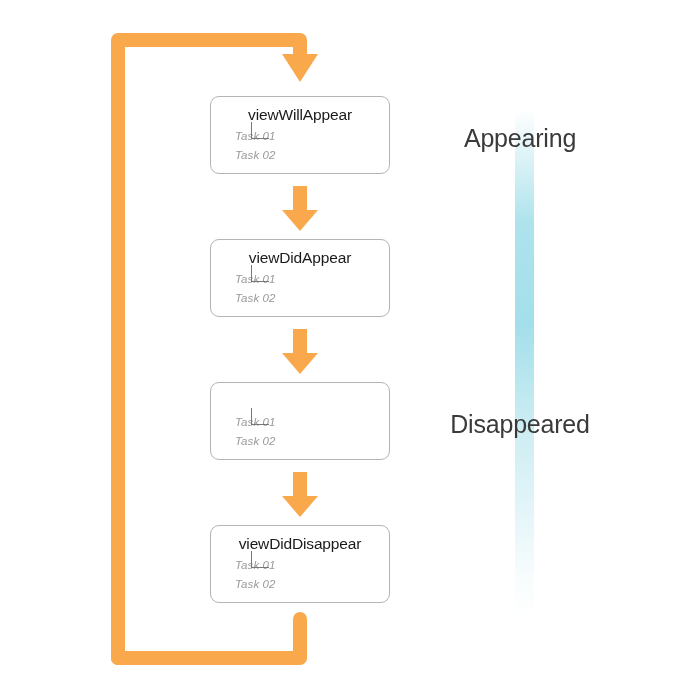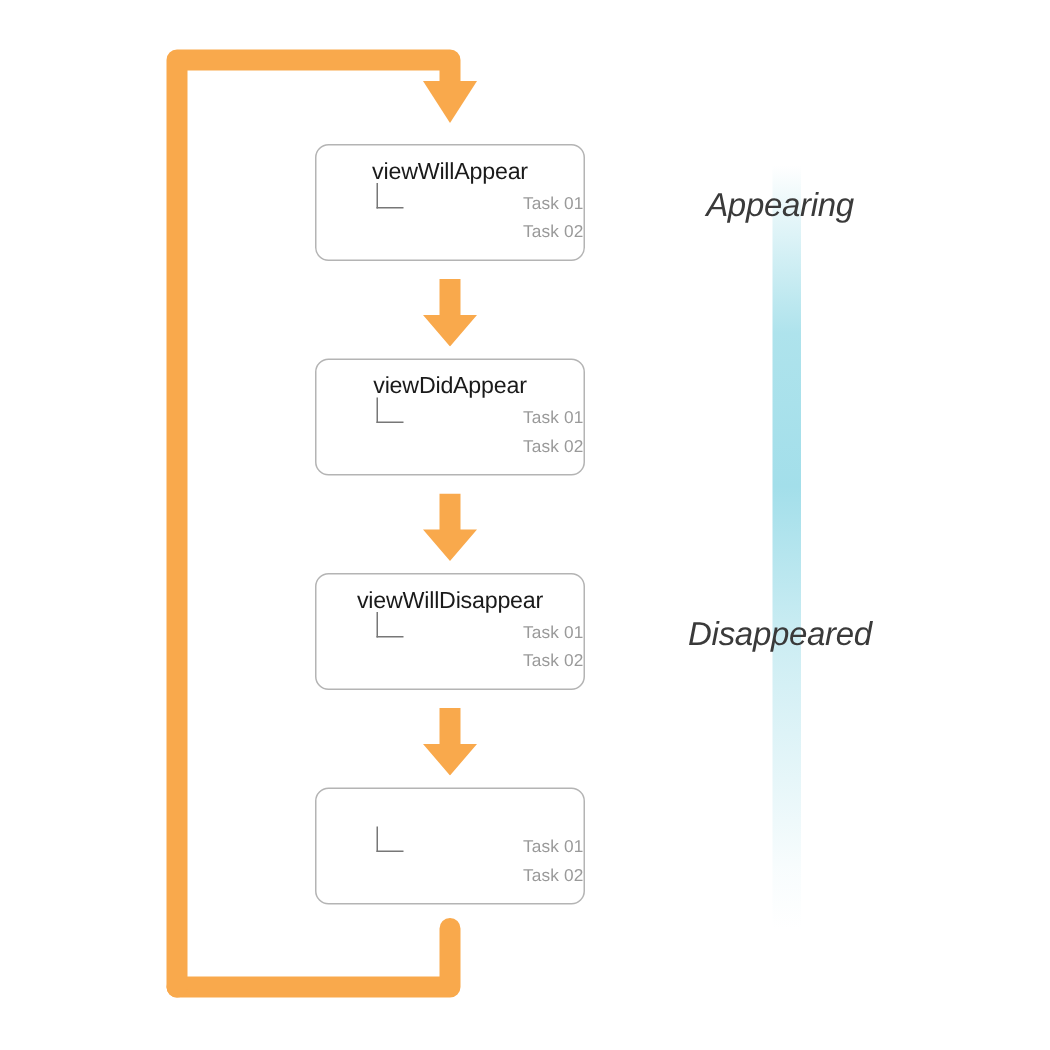--- a/index.html
+++ b/index.html
@@ -76,24 +76,25 @@
   }
   .lc-tasks {
     position: absolute;
     left: 0;
     right: 0;
     top: 33px;
   }
   .lc-taskrow {
     position: relative;
     height: 19px;
-    text-align: right;
+    text-align: left;
     font-size: 11.5px;
     color: #9a9a9a;
     letter-spacing: 0.1px;
+    font-style: italic;
   }
   .lc-taskrow .tasklabel {
     display: inline-block;
     padding-left: 24px;
   }
   .tree-elbow {
     position: absolute;
     left: 50%;
     margin-left: -49px;
     top: -8px;
@@ -112,26 +113,25 @@
     z-index: 2;
   }
   .step-arrow svg { display: block; }
 
   
   .phase-label {
     position: absolute;
     left: 410px;
     width: 220px;
     text-align: center;
-    font-size: 22px;
+    font-size: 25px;
     color: #3a3a3a;
     letter-spacing: -0.2px;
     z-index: 2;
     white-space: nowrap;
-    font-style: italic;
   }
 </style>
 </head>
 <body>
 
 <div id="canvas">
 
   <div id="phase-spine"></div>
 
   <svg id="loop-svg" viewBox="0 0 700 700">
@@ -174,39 +174,39 @@
     </div>
   </div>
 
   <div class="step-arrow" style="top:329px;">
     <svg width="36" height="45" viewBox="0 0 36 45">
       <polygon points="11,0 25,0 25,24 36,24 18,45 0,24 11,24" fill="#f9a94c"></polygon>
     </svg>
   </div>
 
   <div class="lc-box" style="top:382px;">
-    <div class="lc-title">viewWillDisappear</div>
     <div class="lc-tasks">
       <div class="lc-taskrow">
         <span class="tree-elbow"></span>
         <span class="tasklabel">Task 01</span>
       </div>
       <div class="lc-taskrow">
         <span class="tasklabel">Task 02</span>
       </div>
     </div>
   </div>
 
   <div class="step-arrow" style="top:472px;">
     <svg width="36" height="45" viewBox="0 0 36 45">
       <polygon points="11,0 25,0 25,24 36,24 18,45 0,24 11,24" fill="#f9a94c"></polygon>
     </svg>
   </div>
 
   <div class="lc-box" style="top:525px;">
+    <div class="lc-title">viewDidDisappear</div>
     <div class="lc-tasks">
       <div class="lc-taskrow">
         <span class="tree-elbow"></span>
         <span class="tasklabel">Task 01</span>
       </div>
       <div class="lc-taskrow">
         <span class="tasklabel">Task 02</span>
       </div>
     </div>
   </div>

